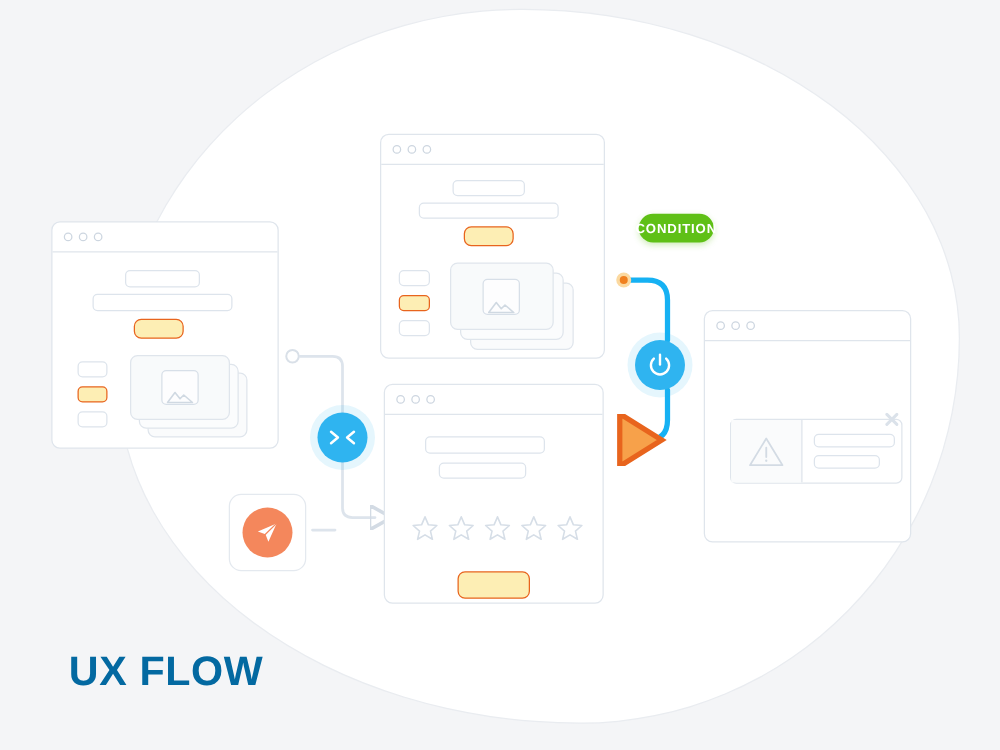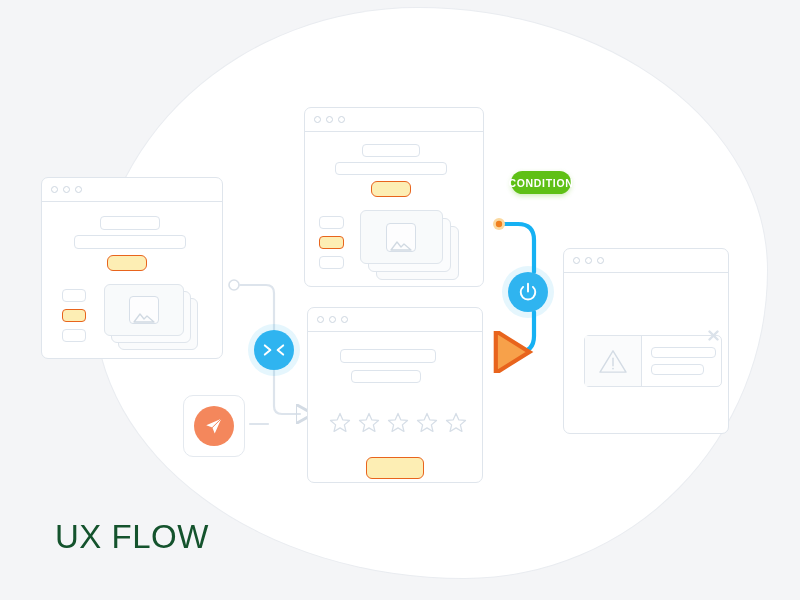--- a/index.html
+++ b/index.html
@@ -167,22 +167,22 @@
     border-radius: 50%;
     background: #f4875c;
     display:flex; align-items:center; justify-content:center;
   }
 
   
   .title {
     position: absolute;
     left: 55px; top: 518px;
     font-size: 33px;
-    font-weight: normal;
-    color: #14532d;
+    font-weight: bold;
+    color: #0369a1;
     letter-spacing: .5px;
   }
 
   svg.connectors {
     position:absolute; left:0; top:0;
     width:800px; height:600px;
     pointer-events:none;
   }
 </style>
 </head>

